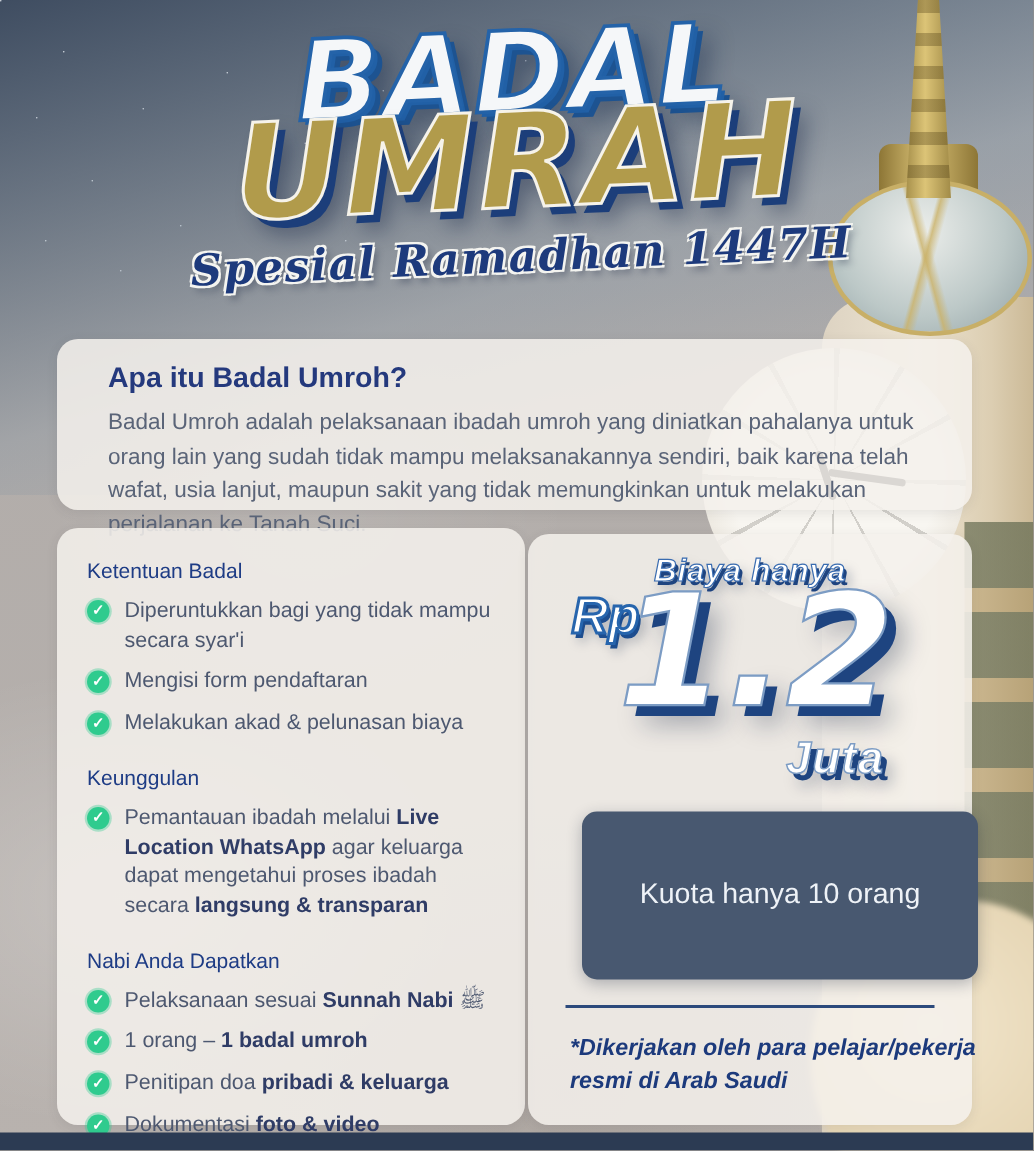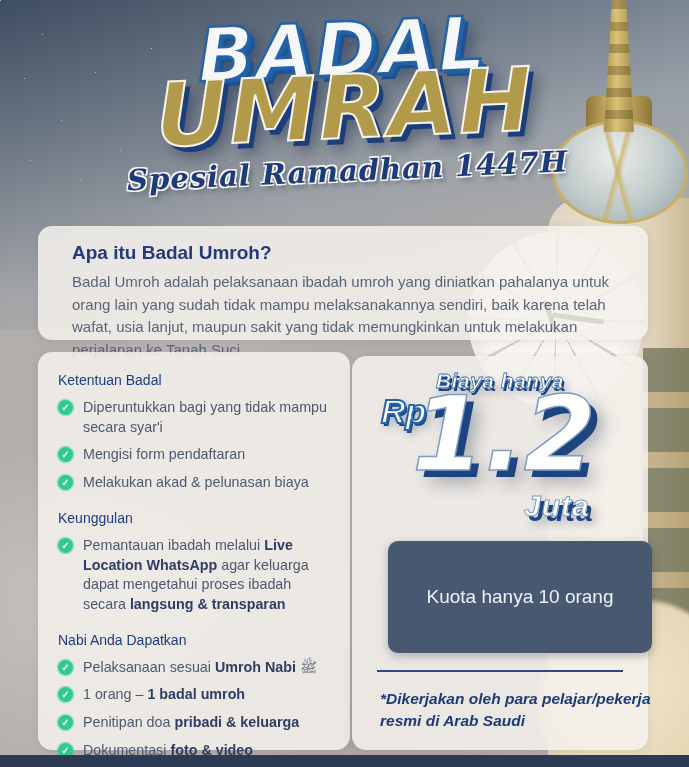--- a/index.html
+++ b/index.html
@@ -171,21 +171,21 @@
               <span class="badge">✓</span>
               <p><span>Pemantauan ibadah melalui </span><strong>Live Location WhatsApp</strong><span> agar keluarga dapat mengetahui proses ibadah secara </span><strong>langsung &amp; transparan</strong></p>
             </li>
           </ul>
         </div>
         <div class="section">
           <h3>Nabi Anda Dapatkan</h3>
           <ul>
             <li>
               <span class="badge">✓</span>
-              <p><span>Pelaksanaan sesuai </span><strong>Umroh Nabi</strong><span> ﷺ</span></p>
+              <p><span>Pelaksanaan sesuai </span><strong>Sunnah Nabi</strong><span> ﷺ</span></p>
             </li>
             <li>
               <span class="badge">✓</span>
               <p><span>1 orang – </span><strong>1 badal umroh</strong></p>
             </li>
             <li>
               <span class="badge">✓</span>
               <p><span>Penitipan doa </span><strong>pribadi &amp; keluarga</strong></p>
             </li>
             <li>

